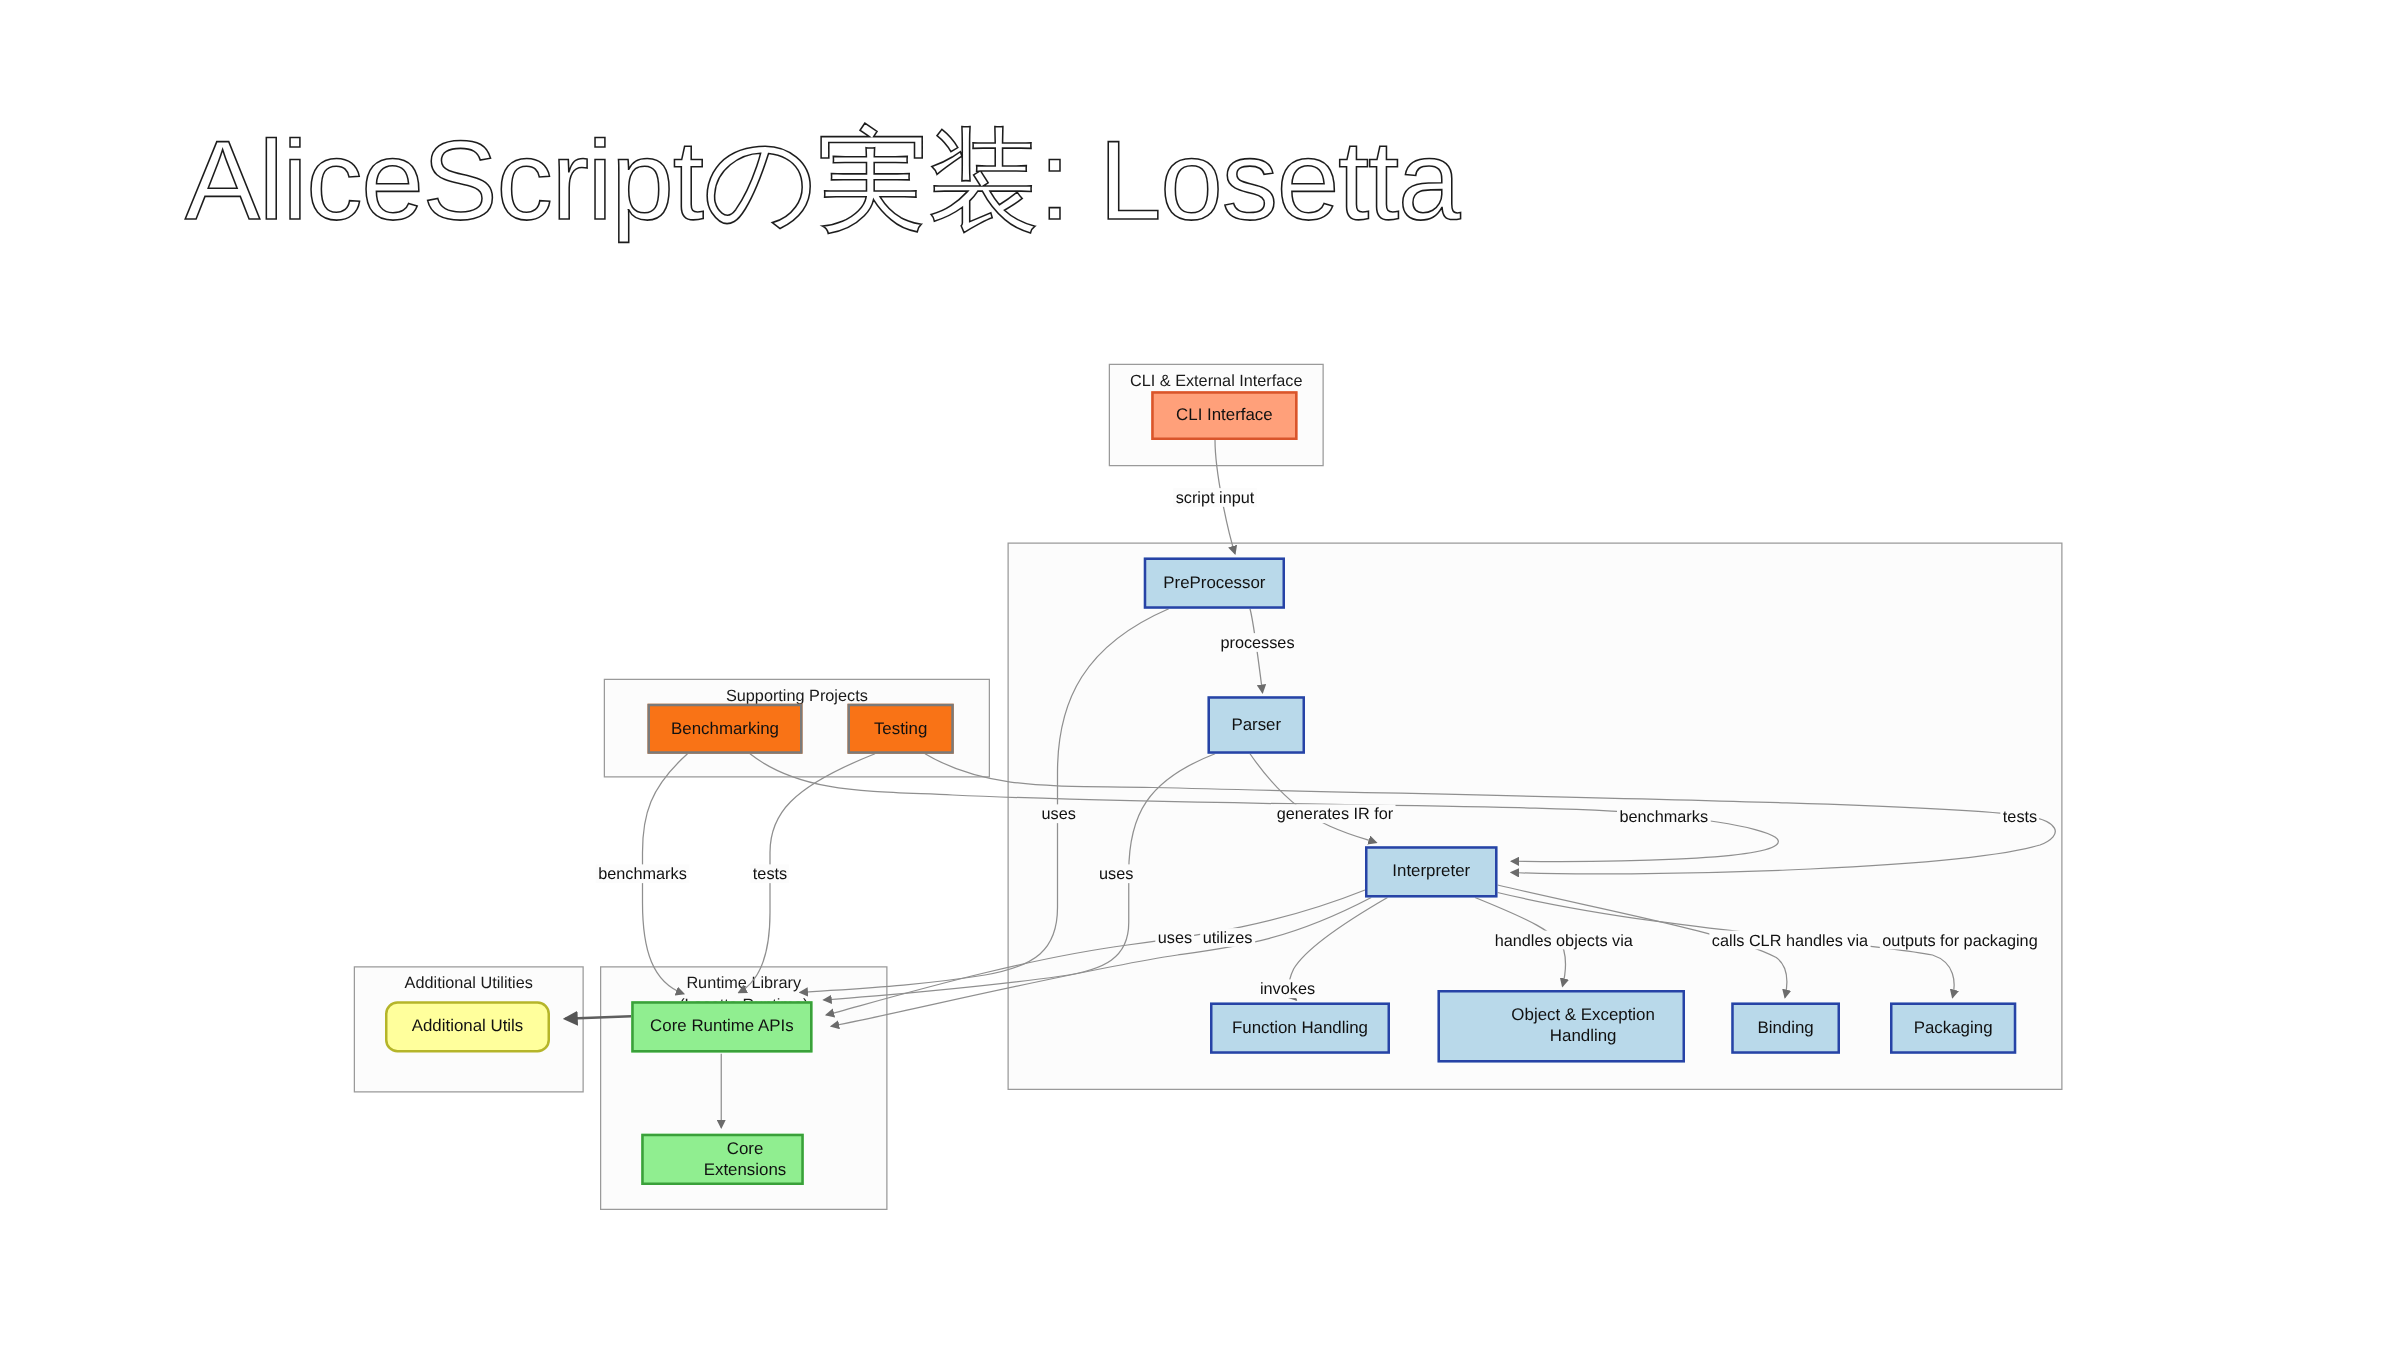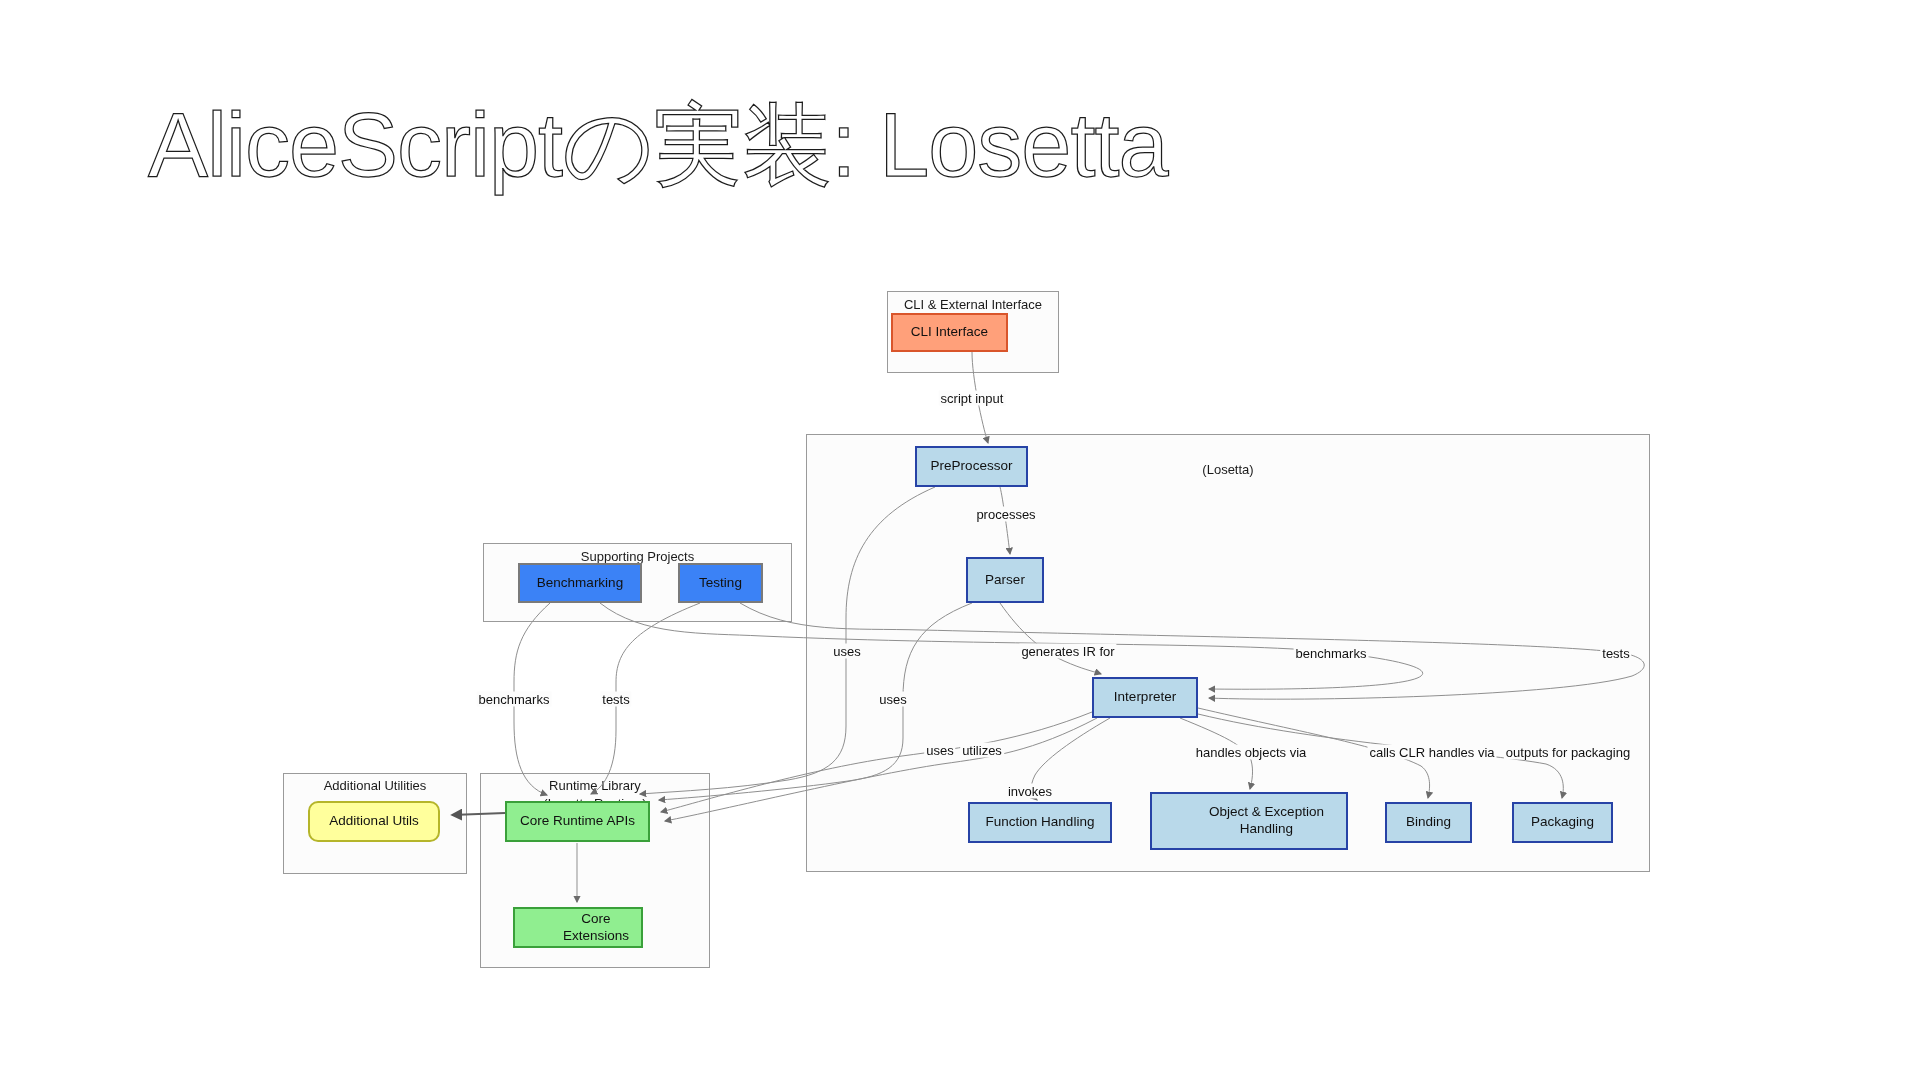--- a/index.html
+++ b/index.html
@@ -30,40 +30,39 @@
   .edge-label {
     position:absolute; transform:translate(-50%,-50%); z-index:3;
     font-size:13px; color:#111; background:#fcfcfc; padding:0 2px; white-space:nowrap;
   }
   .node {
     position:absolute; z-index:4; display:flex; flex-direction:column;
     align-items:center; justify-content:center; text-align:center;
     font-size:13.5px; color:#111; line-height:1.25; box-sizing:border-box;
   }
   .n-blue   { background:#b9d9ea; border:2px solid #2743a6; }
-  .n-gray   { background:#3b82f6; border:2px solid #7a7a7a; }
+  .n-gray   { background:#f97316; border:2px solid #7a7a7a; }
   .n-green  { background:#90ee90; border:2px solid #3aa03a; }
   .n-yellow { background:#ffff9c; border:2px solid #b5b52a; }
   .n-orange { background:#ffa07a; border:2px solid #d9552b; }
 </style>
 </head>
 <body>
 
 <div class="screen">
 
   <h1 class="slide-title">AliceScriptの実装: Losetta</h1>
 
   <div>
 
     <div class="cluster" style="left:887px; top:291px; width:170px; height:80px;">
       <span class="cluster-label" style="top:5px;">CLI &amp; External Interface</span>
     </div>
 
     <div class="cluster" style="left:806px; top:434px; width:842px; height:436px;">
-      <span class="cluster-label" style="top:27px;">(Losetta)</span>
     </div>
 
     <div class="cluster" style="left:483px; top:543px; width:307px; height:77px;">
       <span class="cluster-label" style="top:5px;">Supporting Projects</span>
     </div>
 
     <div class="cluster" style="left:480px; top:773px; width:228px; height:193px;">
       <span class="cluster-label" style="top:4px;">Runtime Library</span>
       <span class="cluster-label" style="top:22px;">(Losetta.Runtime)</span>
     </div>
@@ -109,21 +108,21 @@
     <span class="edge-label" style="left:982px;  top:750px;">utilizes</span>
     <span class="edge-label" style="left:1030px; top:791px;">invokes</span>
     <span class="edge-label" style="left:1251px; top:752px;">handles objects via</span>
     <span class="edge-label" style="left:1432px; top:752px;">calls CLR handles via</span>
     <span class="edge-label" style="left:1568px; top:752px;">outputs for packaging</span>
     <span class="edge-label" style="left:1331px; top:653px;">benchmarks</span>
     <span class="edge-label" style="left:1616px; top:653px;">tests</span>
     <span class="edge-label" style="left:514px;  top:699px;">benchmarks</span>
     <span class="edge-label" style="left:616px;  top:699px;">tests</span>
 
-    <div class="node n-orange" style="left:891px; top:313px; width:117px; height:39px;">
+    <div class="node n-orange" style="left:921px; top:313px; width:117px; height:39px;">
       <span>CLI Interface</span>
     </div>
 
     <div class="node n-blue" style="left:915px; top:446px; width:113px; height:41px;">
       <span>PreProcessor</span>
     </div>
 
     <div class="node n-blue" style="left:966px; top:557px; width:78px; height:46px;">
       <span>Parser</span>
     </div>

